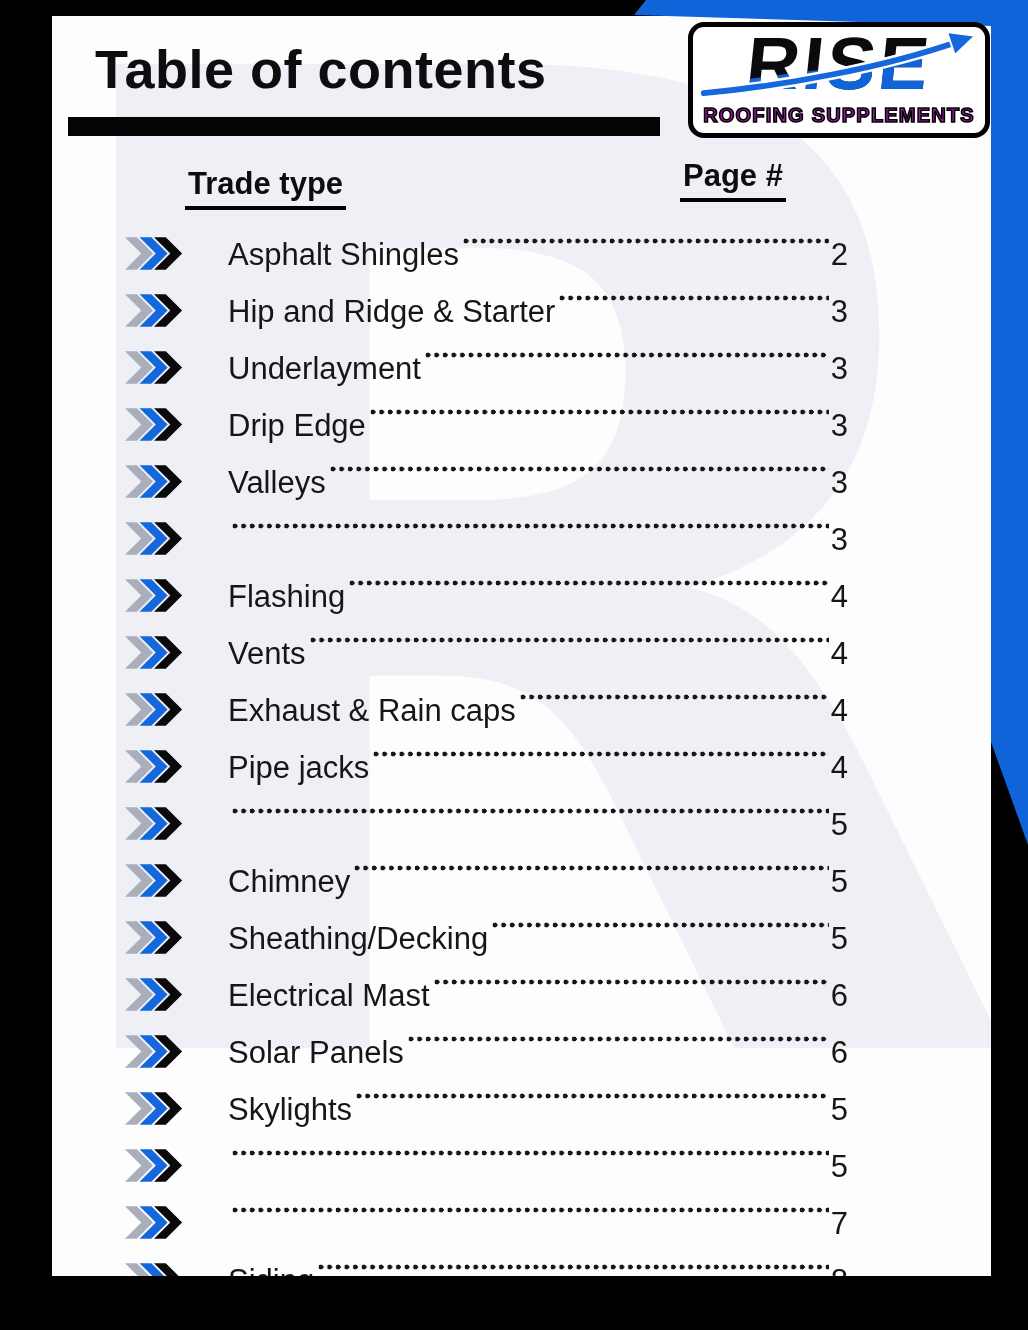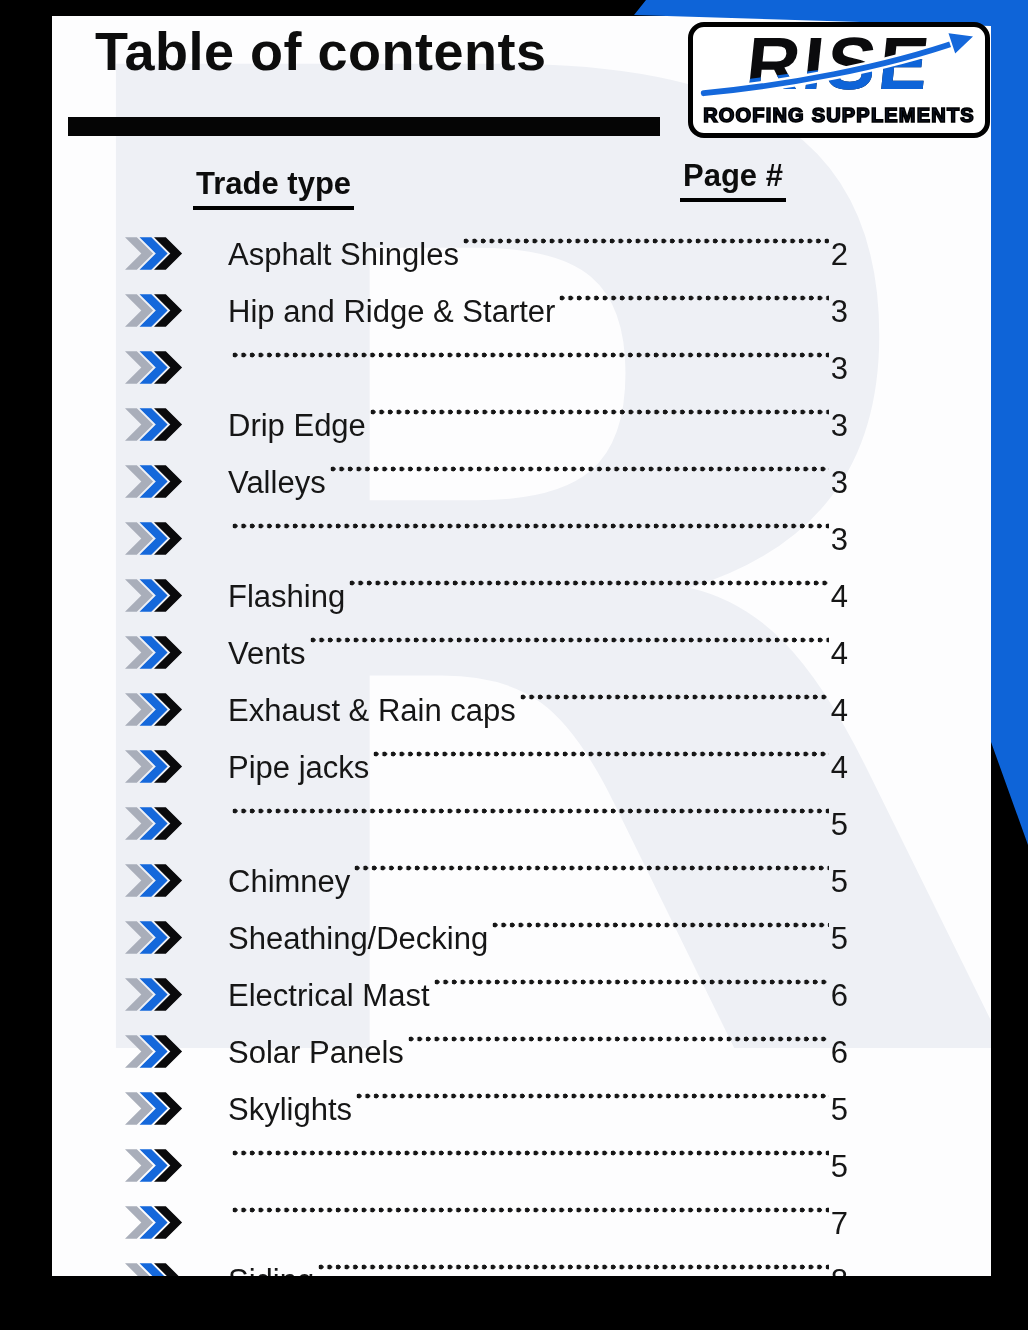--- a/index.html
+++ b/index.html
@@ -26,49 +26,49 @@
     font-weight:bold;color:var(--wm);font-family:"DejaVu Sans",sans-serif;
     user-select:none;pointer-events:none;
   }
   
   .blue-decor{
     position:absolute;inset:0;background:var(--accent);z-index:2;
     clip-path:polygon(646px 0,1028px 0,1028px 845px,991px 742px,991px 26px,634px 15px);
   }
   
   .title{
-    position:absolute;left:43px;top:4px;font-size:54px;font-weight:800;
+    position:absolute;left:43px;top:22px;font-size:54px;font-weight:800;
     letter-spacing:.5px;color:#0d0d0d;white-space:nowrap;
   }
   .title-bar{position:absolute;left:16px;top:101px;width:592px;height:19px;background:#050505;}
   
   .logo{
     position:absolute;left:688px;top:22px;width:302px;height:116px;z-index:3;
     background:#fff;border:5px solid #000;border-radius:16px;box-sizing:border-box;
     padding-top:2px;overflow:hidden;
   }
   .rise-wrap{position:relative;height:72px;}
   .rise{
     position:absolute;left:0;right:0;top:0;text-align:center;
     font-size:74px;font-weight:900;letter-spacing:3px;line-height:70px;
     transform:skewX(-6deg);
   }
   .rise-black{color:#0b0b0d;}
   .rise-blue{color:var(--accent);clip-path:polygon(0 105%,0 82%,100% 28%,100% 105%);}
   .swoosh{position:absolute;left:0;top:0;width:100%;height:100%;}
   .tagline{
     margin-top:3px;text-align:center;font-size:20px;font-weight:800;
-    letter-spacing:1.2px;color:#0f172a;-webkit-text-stroke:1.6px #000;white-space:nowrap;
+    letter-spacing:1.2px;color:#a21caf;-webkit-text-stroke:1.6px #000;white-space:nowrap;
   }
   
   .hdr{
     position:absolute;font-size:31px;font-weight:700;color:#0d0d0d;
     border-bottom:4px solid #000;padding:0 3px 4px 3px;white-space:nowrap;
   }
-  .hdr-trade{left:141px;top:150px;}
+  .hdr-trade{left:133px;top:150px;}
   .hdr-page{left:628px;top:142px;}
   
   .toc{position:absolute;left:73px;top:206px;width:723px;}
   .toc-row{height:42px;display:flex;align-items:flex-start;margin-top:15px;}
   .chev{flex:0 0 auto;margin:0 45px 3px 0;}
   .chev .c1{fill:var(--chev-gray);}
   .chev .c2{fill:var(--chev-blue);}
   .chev .c3{fill:#0a0a0c;}
   .toc-label{font-size:31px;line-height:35px;white-space:nowrap;color:var(--ink);}
   .toc-label sup{font-size:58%;}
@@ -115,20 +115,21 @@
     <span class="toc-dots"></span>
     <span class="toc-page">3</span>
   </div>
 
   <div class="toc-row">
     <svg class="chev" viewBox="0 0 64 36" width="58" height="33" aria-hidden="true">
       <path class="c1" d="M0 0h13l18 18-18 18H0l18-18z"></path>
       <path class="c2" d="M16 0h13l18 18-18 18H16l18-18z"></path>
       <path class="c3" d="M32 0h13l18 18-18 18H32l18-18z"></path>
     </svg>
+    <span class="toc-label">Underlayment</span>
     <span class="toc-dots"></span>
     <span class="toc-page">3</span>
   </div>
 
   <div class="toc-row">
     <svg class="chev" viewBox="0 0 64 36" width="58" height="33" aria-hidden="true">
       <path class="c1" d="M0 0h13l18 18-18 18H0l18-18z"></path>
       <path class="c2" d="M16 0h13l18 18-18 18H16l18-18z"></path>
       <path class="c3" d="M32 0h13l18 18-18 18H32l18-18z"></path>
     </svg>

